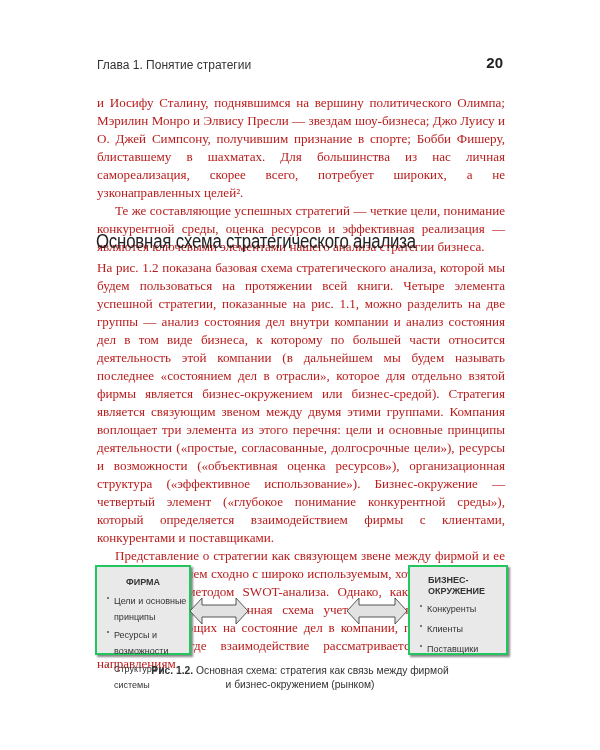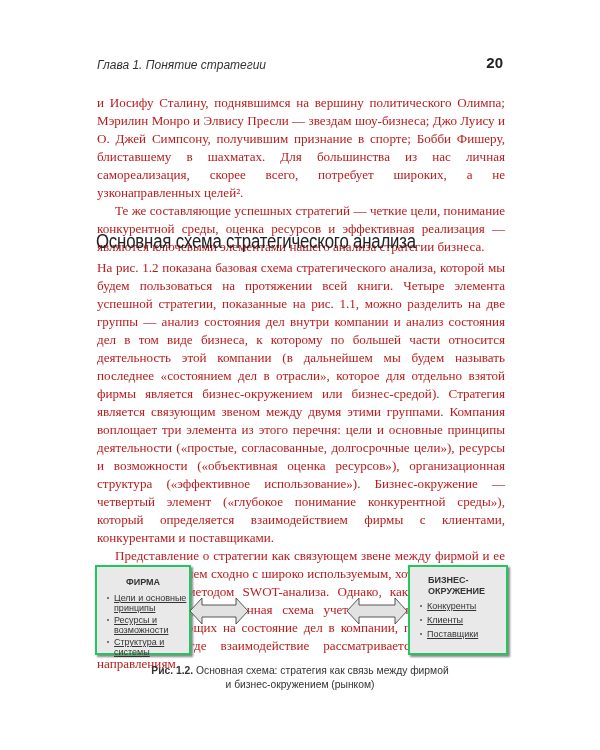--- a/index.html
+++ b/index.html
@@ -1,31 +1,31 @@
 <!DOCTYPE html>
 <html><head>
 <meta charset="utf-8">
 <style>
   html, body { margin: 0; padding: 0; background: #ffffff; }
   body { width: 600px; height: 750px; position: relative; overflow: hidden; color: #2b2b2b; }
-  .running-head { position: absolute; left: 97px; top: 58px; font-family: "Liberation Sans", sans-serif; font-size: 12px; color: #333; font-style: italic; }
+  .running-head { position: absolute; left: 97px; top: 58px; font-family: "Liberation Sans", sans-serif; font-size: 12px; color: #333; }
   .page-num { position: absolute; right: 97px; top: 54px; font-family: "Liberation Sans", sans-serif; font-size: 15px; font-weight: bold; color: #222; }
   .body-text { position: absolute; left: 97px; width: 408px; font-family: "Liberation Serif", serif; font-size: 13.1px; line-height: 18px; color: #b91c1c; text-align: justify; }
   .body-text p { margin: 0; }
   .indent { text-indent: 18px; }
   .section-title { position: absolute; left: 96px; top: 230px; font-family: "Liberation Sans", sans-serif; font-size: 19.5px; color: #222; transform: scaleX(0.86); transform-origin: left top; letter-spacing: -0.2px; white-space: nowrap; }
   .diagram { position: absolute; left: 90px; top: 560px; width: 430px; height: 100px; }
   .box { position: absolute; background: #e9e9e9; border: 2px solid #22c55e; box-shadow: 2px 2px 2px #888; font-family: "Liberation Sans", sans-serif; font-size: 9px; color: #333; }
   .box-left { left: 5px; top: 5px; width: 92px; height: 86px; }
   .box-right { left: 318px; top: 5px; width: 96px; height: 86px; }
   .box-title { font-weight: bold; font-size: 9px; color: #333; }
   .box-left .box-title { text-align: center; margin-top: 10px; }
   .box-right .box-title { margin: 8px 0 0 18px; line-height: 11px; }
   .box ul { list-style: none; margin: 6px 0 0 0; padding: 0 0 0 10px; }
-  .box li { position: relative; padding-left: 7px; line-height: 10px; margin-bottom: 2px; text-decoration: underline; }
+  .box li { position: relative; padding-left: 7px; line-height: 16px; margin-bottom: 2px; }
   .box-right ul { margin-top: 4px; }
   .box-right li { margin-bottom: 4px; }
   .box li::before { content: ""; position: absolute; left: 0; top: 4px; width: 2px; height: 2px; background: #777; }
   .ellipse { position: absolute; left: 157px; top: 22px; width: 97px; height: 58px; border-radius: 50%; background: #ececec; border: 1px solid #444; box-shadow: 2px 2px 2px #888; display: flex; align-items: center; justify-content: center; font-family: "Liberation Sans", sans-serif; font-weight: bold; font-size: 9.5px; color: #333; }
   .arrow { position: absolute; top: 36px; }
   .caption { position: absolute; left: 100px; width: 400px; top: 664px; text-align: center; font-family: "Liberation Sans", sans-serif; font-size: 10.3px; line-height: 14px; color: #333; }
   .caption b { font-weight: bold; }
 </style>
 </head>
 <body>

